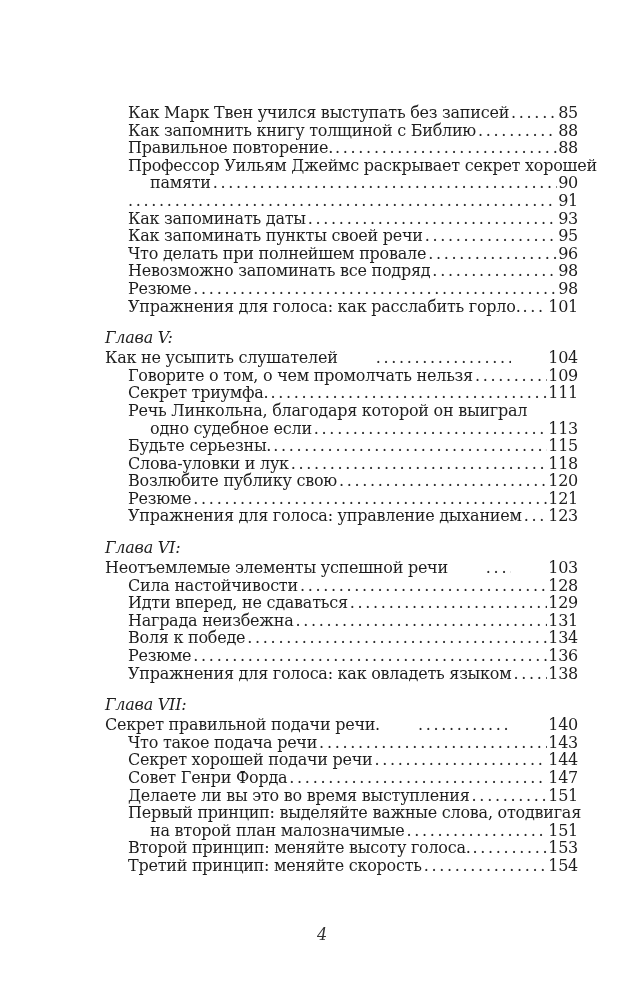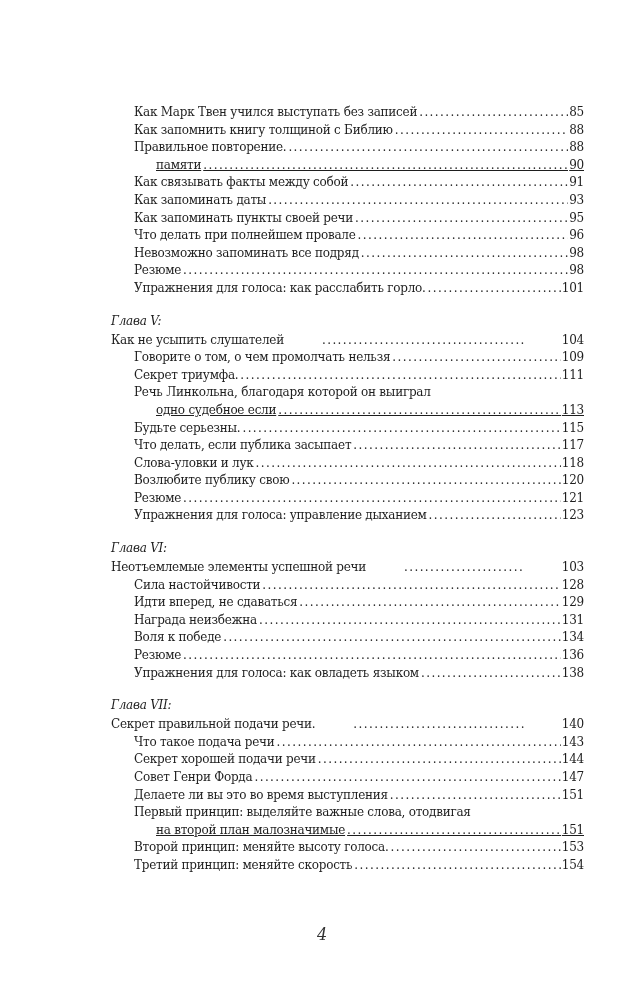--- a/index.html
+++ b/index.html
@@ -1,26 +1,26 @@
 <!DOCTYPE html>
 <html><head>
 <meta charset="utf-8">
 <style>
   html, body { margin:0; padding:0; background:#ffffff; }
   body { width:644px; height:1000px; position:relative; overflow:hidden;
          font-family:"DejaVu Serif", "Liberation Serif", serif; color:#1e1e1e; }
-  .toc { position:absolute; left:111px; top:104px; width:473px; font-size:12px; line-height:17.6px; letter-spacing:-0.25px; }
+  .toc { position:absolute; left:105px; top:104px; width:473px; font-size:16px; line-height:17.6px; letter-spacing:-0.25px; }
   .row { display:flex; align-items:baseline; white-space:nowrap; height:17.6px; }
   .row .t { flex:0 0 auto; padding-right:2px; }
   .row .d { flex:1 1 auto; overflow:hidden; white-space:nowrap; color:#2a2a2a; letter-spacing:2.6px; }
   .row .d::before { content:". . . . . . . . . . . . . . . . . . . . . . . . . . . . . . . . . . . . . . . . . . . . . . . . . . . . . . . . . . . . . . . . . . . . . . . . . . . . . . . . . . . . . . . . . . . . . . . . . . . . . . . . . . . . . . . . . . . . . . . . . ."; letter-spacing:-1.2px; word-spacing:0; }
   .row .p { flex:0 0 auto; padding-left:1px; }
   .lvl0 { padding-left:0;gap:36px; }
   .lvl1 { padding-left:23px; }
-  .cont { padding-left:45px;text-decoration:underline; }
+  .cont { padding-left:45px; }
   .wrap-first { padding-left:23px; height:17.6px; white-space:nowrap; }
   .chapter { font-style:italic; margin-top:12px; height:22px; line-height:22px; }
   .chapter:first-child { margin-top:0; }
   .pagenum { position:absolute; left:0; width:644px; top:925px; text-align:center;
              font-style:italic; font-size:16px; color:#333; }
 </style>
 </head>
 <body>
 
 <div class="toc">
@@ -33,27 +33,27 @@
   <div class="row lvl1">
       <span class="t">Как запомнить книгу толщиной с Библию</span>
       <span class="d"></span>
       <span class="p">88</span>
     </div>
   <div class="row lvl1">
       <span class="t">Правильное повторение.</span>
       <span class="d"></span>
       <span class="p">88</span>
     </div>
+  <div class="wrap-first">Профессор Уильям Джеймс раскрывает секрет хорошей</div>
   <div class="row cont">
       <span class="t">памяти</span>
       <span class="d"></span>
       <span class="p">90</span>
     </div>
   <div class="row lvl1">
-      <span class="t">Как связывать факты между собой</span>
       <span class="d"></span>
       <span class="p">91</span>
     </div>
   <div class="row lvl1">
       <span class="t">Как запоминать даты</span>
       <span class="d"></span>
       <span class="p">93</span>
     </div>
   <div class="row lvl1">
       <span class="t">Как запоминать пункты своей речи</span>
@@ -102,25 +102,20 @@
       <span class="t">одно судебное если</span>
       <span class="d"></span>
       <span class="p">113</span>
     </div>
   <div class="row lvl1">
       <span class="t">Будьте серьезны.</span>
       <span class="d"></span>
       <span class="p">115</span>
     </div>
   <div class="row lvl1">
-      <span class="t">Что делать, если публика засыпает</span>
-      <span class="d"></span>
-      <span class="p">117</span>
-    </div>
-  <div class="row lvl1">
       <span class="t">Слова-уловки и лук</span>
       <span class="d"></span>
       <span class="p">118</span>
     </div>
   <div class="row lvl1">
       <span class="t">Возлюбите публику свою</span>
       <span class="d"></span>
       <span class="p">120</span>
     </div>
   <div class="row lvl1">

